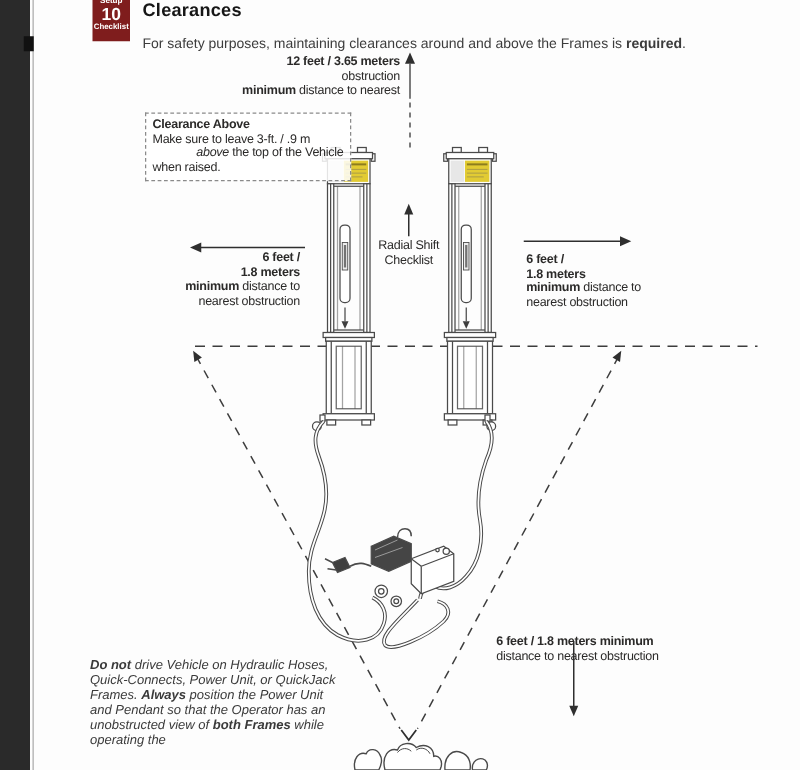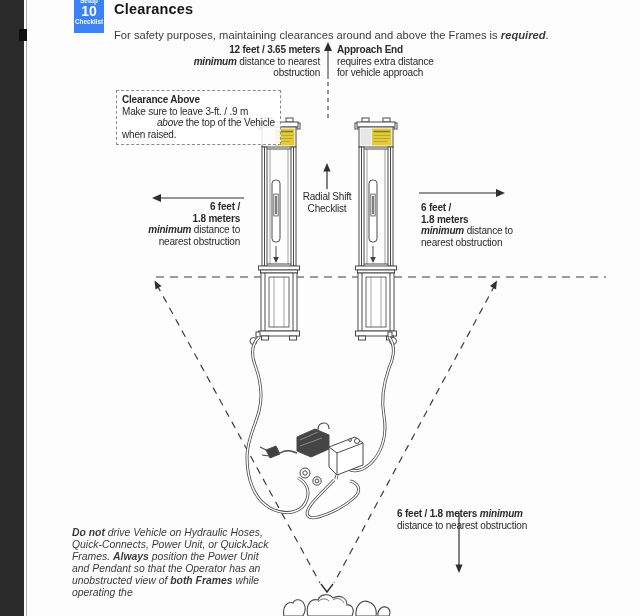--- a/index.html
+++ b/index.html
@@ -1,29 +1,29 @@
 <!DOCTYPE html>
 <html><head>
 <meta charset="utf-8">
 <style>
   html,body{margin:0;padding:0;background:#ffffff;}
   #page{position:relative;width:640px;height:616px;background:#fdfdfd;overflow:hidden;
         font-family:"Liberation Sans",sans-serif;}
   #left-strip{position:absolute;left:0;top:0;width:24px;height:616px;background:#2a2a2a;}
   #page-edge{position:absolute;left:26px;top:0;width:1px;height:616px;background:#ababab;}
   #index-tab{position:absolute;left:19px;top:29px;width:8px;height:12px;background:#111;}
-  #badge{position:absolute;left:74px;top:0;width:30px;height:33px;background:#3b82f6;color:#fff;
+  #badge{position:absolute;left:74px;top:0;width:30px;height:33px;background:#7f1d1d;color:#fff;
          text-align:center;overflow:hidden;}
   #badge .bd-top{font-size:6.5px;font-weight:700;margin-top:-3px;line-height:7px;}
   #badge .bd-num{font-size:14px;font-weight:700;line-height:14px;}
   #badge .bd-bot{font-size:6.3px;font-weight:700;line-height:8px;}
   #title{position:absolute;left:114px;top:1px;font-size:14.5px;font-weight:700;color:#161616;letter-spacing:.2px;}
   #intro{position:absolute;left:114px;top:29px;font-size:11.2px;color:#3c3c3c;}
   .lbl{position:absolute;font-size:10px;line-height:11.5px;letter-spacing:-0.2px;color:#2b2a29;white-space:nowrap;}
-  .b{font-weight:700;} .i{font-style:italic;margin-left:35px;} .bi{font-weight:700;font-style:italic;}
+  .b{font-weight:700;} .i{font-style:italic;margin-left:35px;} .bi{font-weight:700;}
   .ra{text-align:right;}
   #clearance-box{border:1px dashed #8a8a8a;padding:3px 5px 4px 5px;background:rgba(255,255,255,.85);}
   #note{position:absolute;left:72px;top:527px;width:205px;font-size:10.4px;line-height:11.9px;
         font-style:italic;color:#3a3a3a;}
   svg{position:absolute;left:0;top:0;}
 </style>
 </head>
 <body>
 
 <div id="page">
@@ -168,29 +168,24 @@
         <path d="M 318,602 C 321,598 326,598 329,601" fill="none" stroke-width="0.8"></path>
         <path d="M 333,600 C 337,597 342,599 344,603" fill="none" stroke-width="0.8"></path>
         <path d="M 356,616 C 355,605 362,599 369,602 C 375,604 377,610 376,616 Z"></path>
         <path d="M 378,616 C 377,609 383,605 388,608 C 391,611 390,614 389,616 Z"></path>
       </g>
     </g>
   </svg>
 
   <div class="lbl ra" style="left:180px;top:44px;width:140px;">
     <div><span class="b">12 feet / 3.65 meters</span></div>
+    <div><span>obstruction</span></div>
     <div><span class="bi">minimum</span><span> distance to nearest</span></div>
-    <div><span>obstruction</span></div>
-  </div>
-
-  <div class="lbl" style="left:337px;top:44px;">
-    <div><span class="b">Approach End</span></div>
-    <div><span>requires extra distance</span></div>
-    <div><span>for vehicle approach</span></div>
-  </div>
+  </div>
+
 
   <div class="lbl" style="left:116px;top:90px;">
     <div id="clearance-box">
       <div><span class="b">Clearance Above</span></div>
       <div><span>Make sure to leave 3-ft. / .9 m</span></div>
       <div><span class="i">above</span><span> the top of the Vehicle</span></div>
       <div><span>when raised.</span></div>
     </div>
   </div>
 

